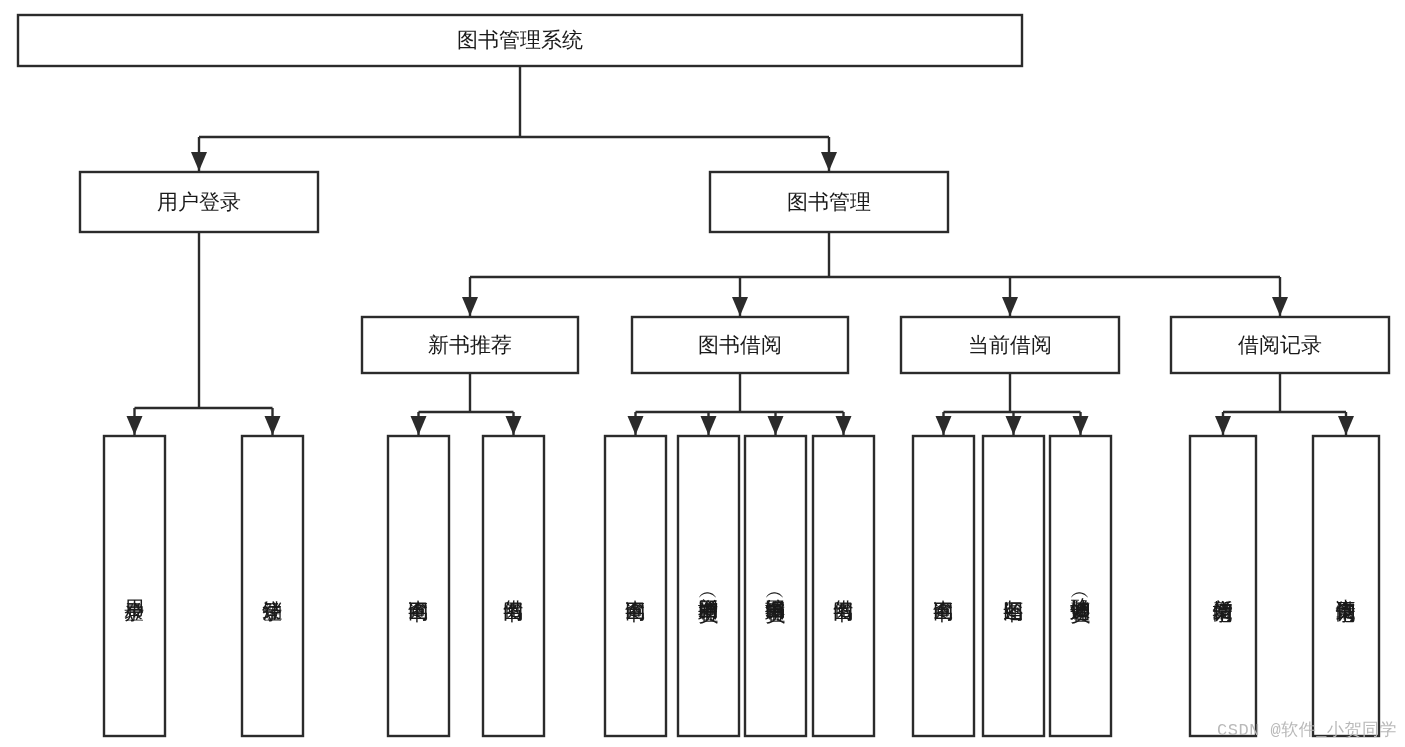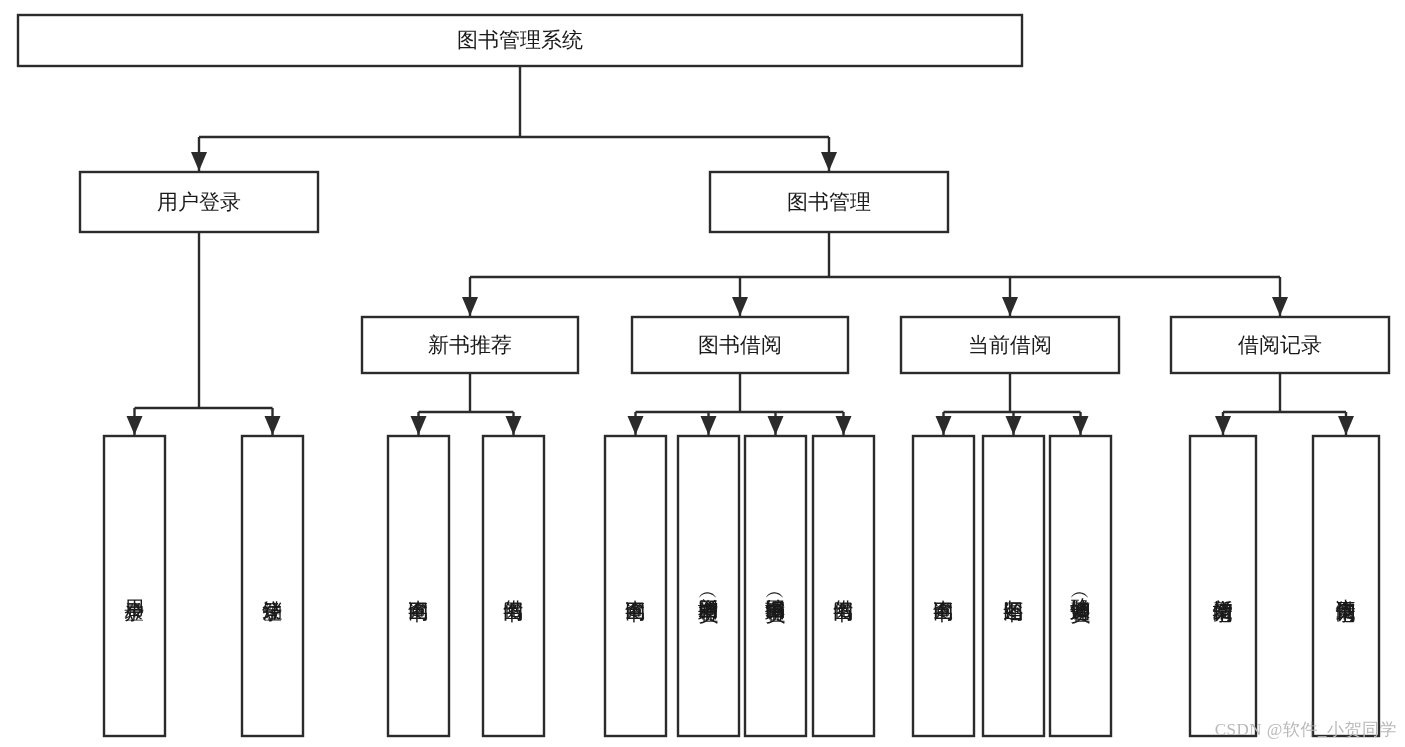--- a/index.html
+++ b/index.html
@@ -59,21 +59,21 @@
     text-orientation: upright;
     letter-spacing: 1px;
     white-space: nowrap;
     text-align: center;
     pointer-events: none;
   }
   .watermark {
     position: absolute;
     right: 8px;
     bottom: 6px;
-    font-family: Liberation Serif, serif;
+    font-family: Liberation Mono, monospace;
     font-size: 17px;
     color: #b9b9b9;
     letter-spacing: 0.5px;
     white-space: nowrap;
   }
 </style>
 </head>
 <body>
 
 <div id="diagram-root">

